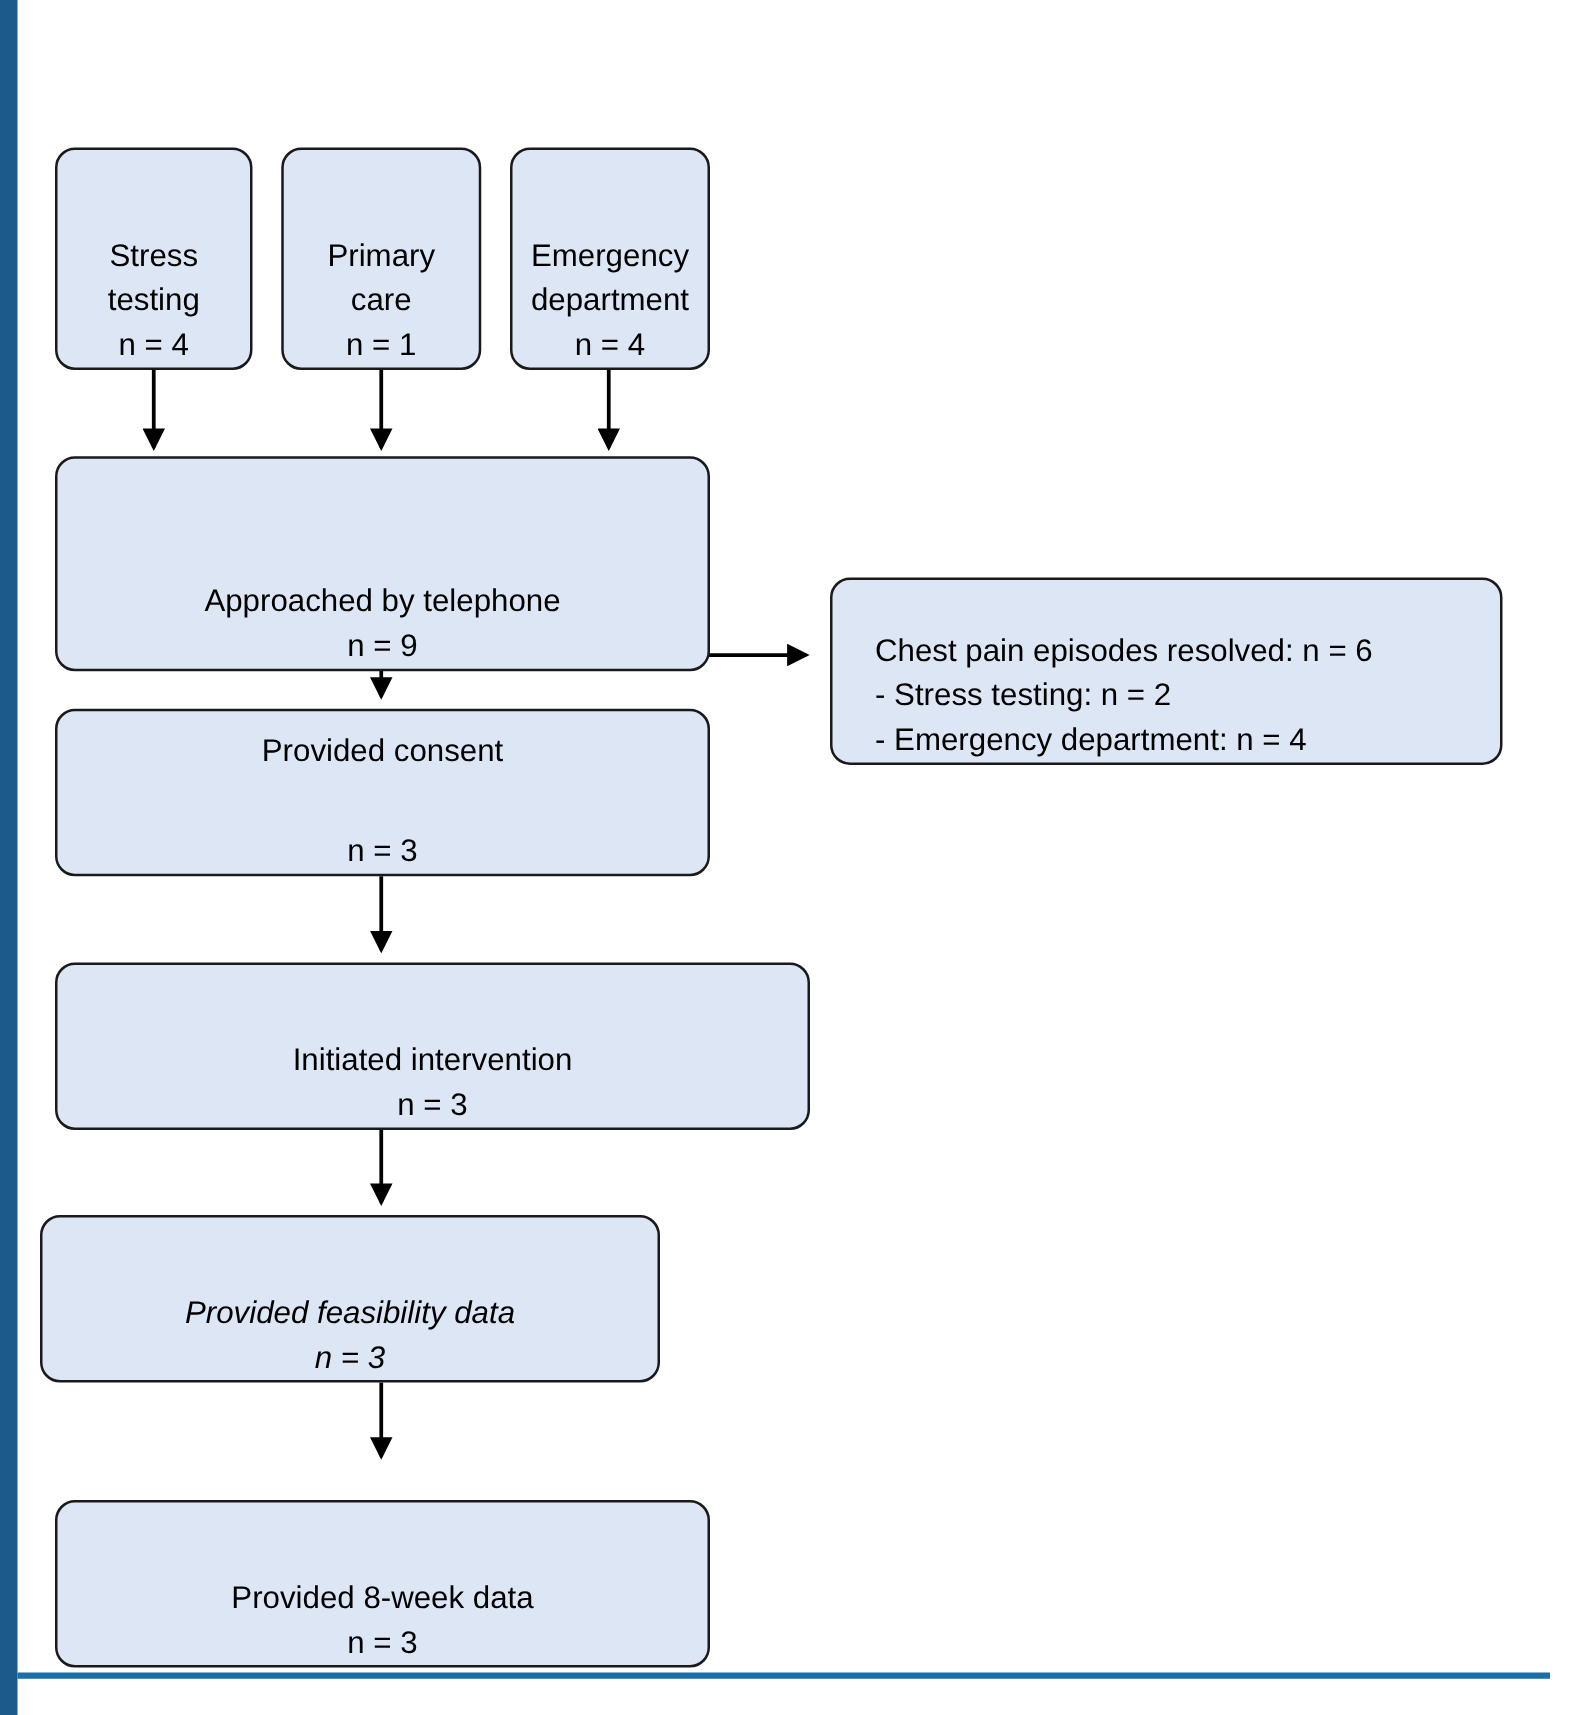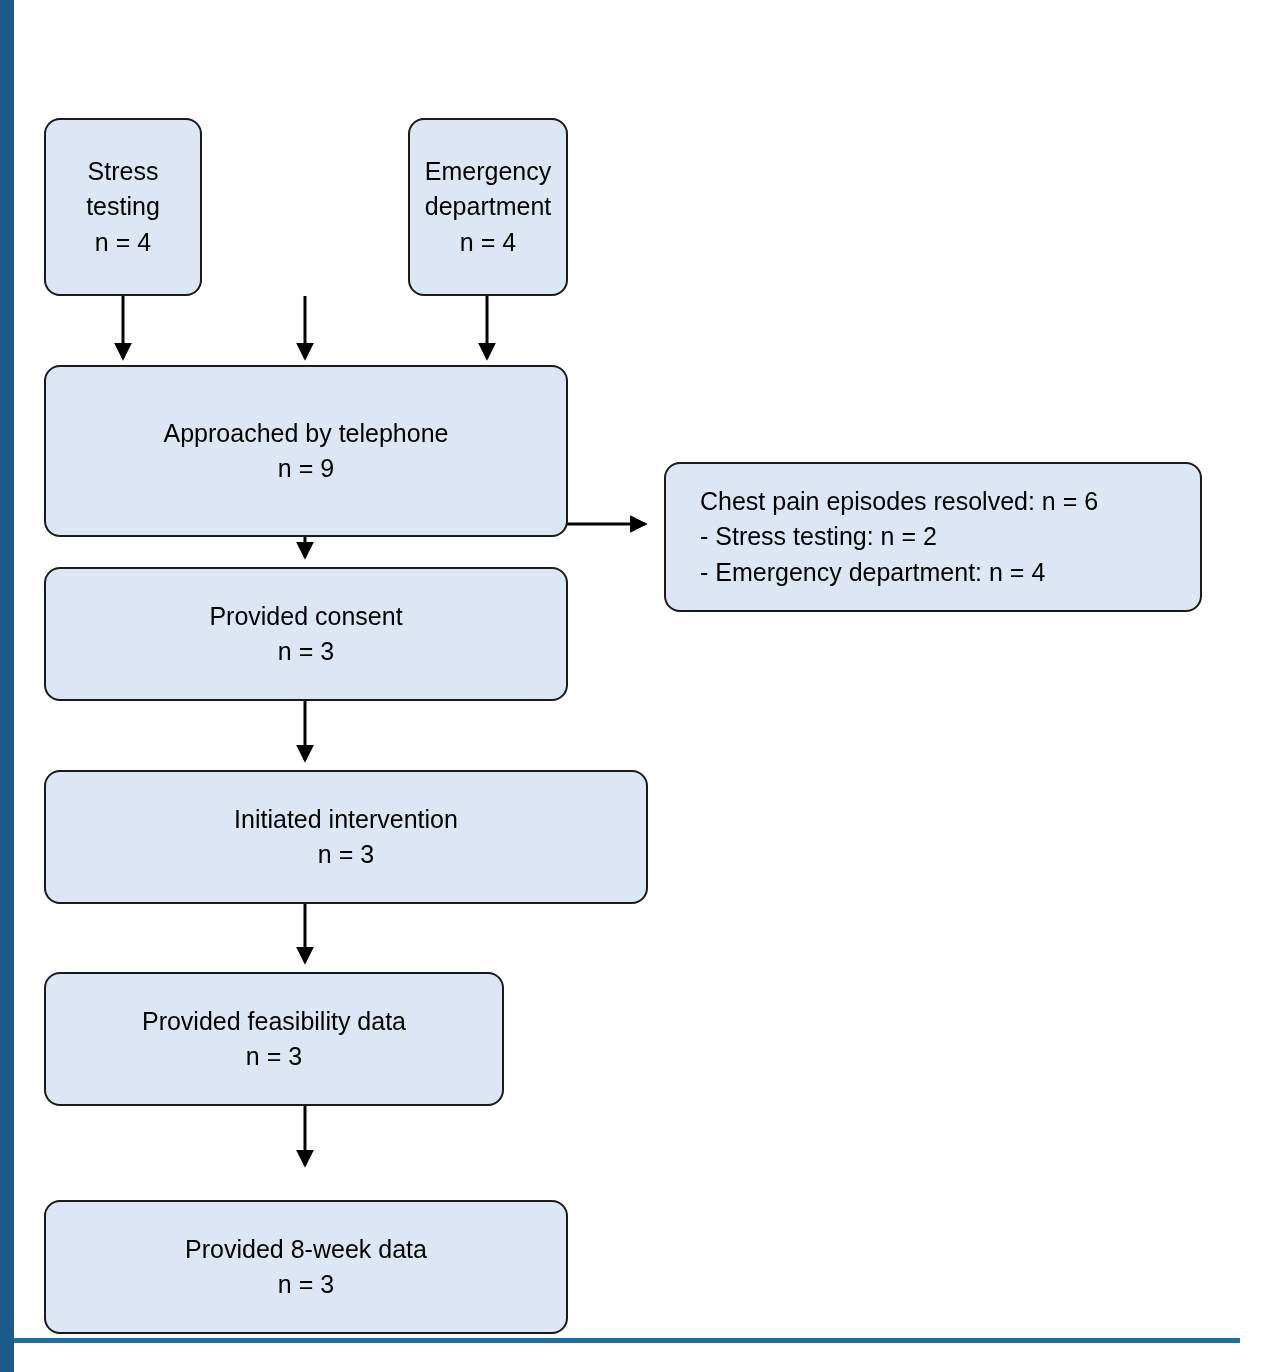--- a/index.html
+++ b/index.html
@@ -58,21 +58,21 @@
   
   .node {
     position: absolute;
     box-sizing: border-box;
     background: #dce6f4;
     border: 2px solid #1a1a1a;
     border-radius: 16px;
     display: flex;
     flex-direction: column;
     align-items: center;
-    justify-content: center;
+    justify-content: flex-end;
     text-align: center;
     font-size: 25px;
     line-height: 1.42;
     color: #000000;
   }
   .node.left-align {
     align-items: flex-start;
     text-align: left;
     padding-left: 34px;
     padding-right: 18px;
@@ -120,49 +120,54 @@
       <line x1="305" y1="1106" x2="305" y2="1165" marker-end="url(#arrow)"></line>
     </g>
   </svg>
 
   <div class="node" style="left:44px; top:118px; width:158px; height:178px;">
     <span class="line">Stress</span>
     <span class="line">testing</span>
     <span class="line">n = 4</span>
   </div>
 
+  <div class="node" style="left:225px; top:118px; width:160px; height:178px;">
+    <span class="line">Primary</span>
+    <span class="line">care</span>
+    <span class="line">n = 1</span>
+  </div>
 
   <div class="node" style="left:408px; top:118px; width:160px; height:178px;">
     <span class="line">Emergency</span>
     <span class="line">department</span>
     <span class="line">n = 4</span>
   </div>
 
   <div class="node" style="left:44px; top:365px; width:524px; height:172px;">
     <span class="line">Approached by telephone</span>
     <span class="line">n = 9</span>
   </div>
 
   <div class="node left-align" style="left:664px; top:462px; width:538px; height:150px;">
     <span class="line">Chest pain episodes resolved: n = 6</span>
     <span class="line">- Stress testing: n = 2</span>
     <span class="line">- Emergency department: n = 4</span>
   </div>
 
-  <div class="node" style="left:44px; top:567px; width:524px; height:134px;">
+  <div class="node" style="left:44px; top:567px; width:524px; height:134px;gap:44px;">
     <span class="line">Provided consent</span>
     <span class="line">n = 3</span>
   </div>
 
   <div class="node" style="left:44px; top:770px; width:604px; height:134px;">
     <span class="line">Initiated intervention</span>
     <span class="line">n = 3</span>
   </div>
 
-  <div class="node" style="left:44px; top:972px; width:460px; height:134px;">
+  <div class="node" style="left:32px; top:972px; width:496px; height:134px;font-style:italic;">
     <span class="line">Provided feasibility data</span>
     <span class="line">n = 3</span>
   </div>
 
   <div class="node" style="left:44px; top:1175px; width:524px; height:134px;margin-top:25px;">
     <span class="line">Provided 8-week data</span>
     <span class="line">n = 3</span>
   </div>
 
   <div class="bottom-rule"></div>

